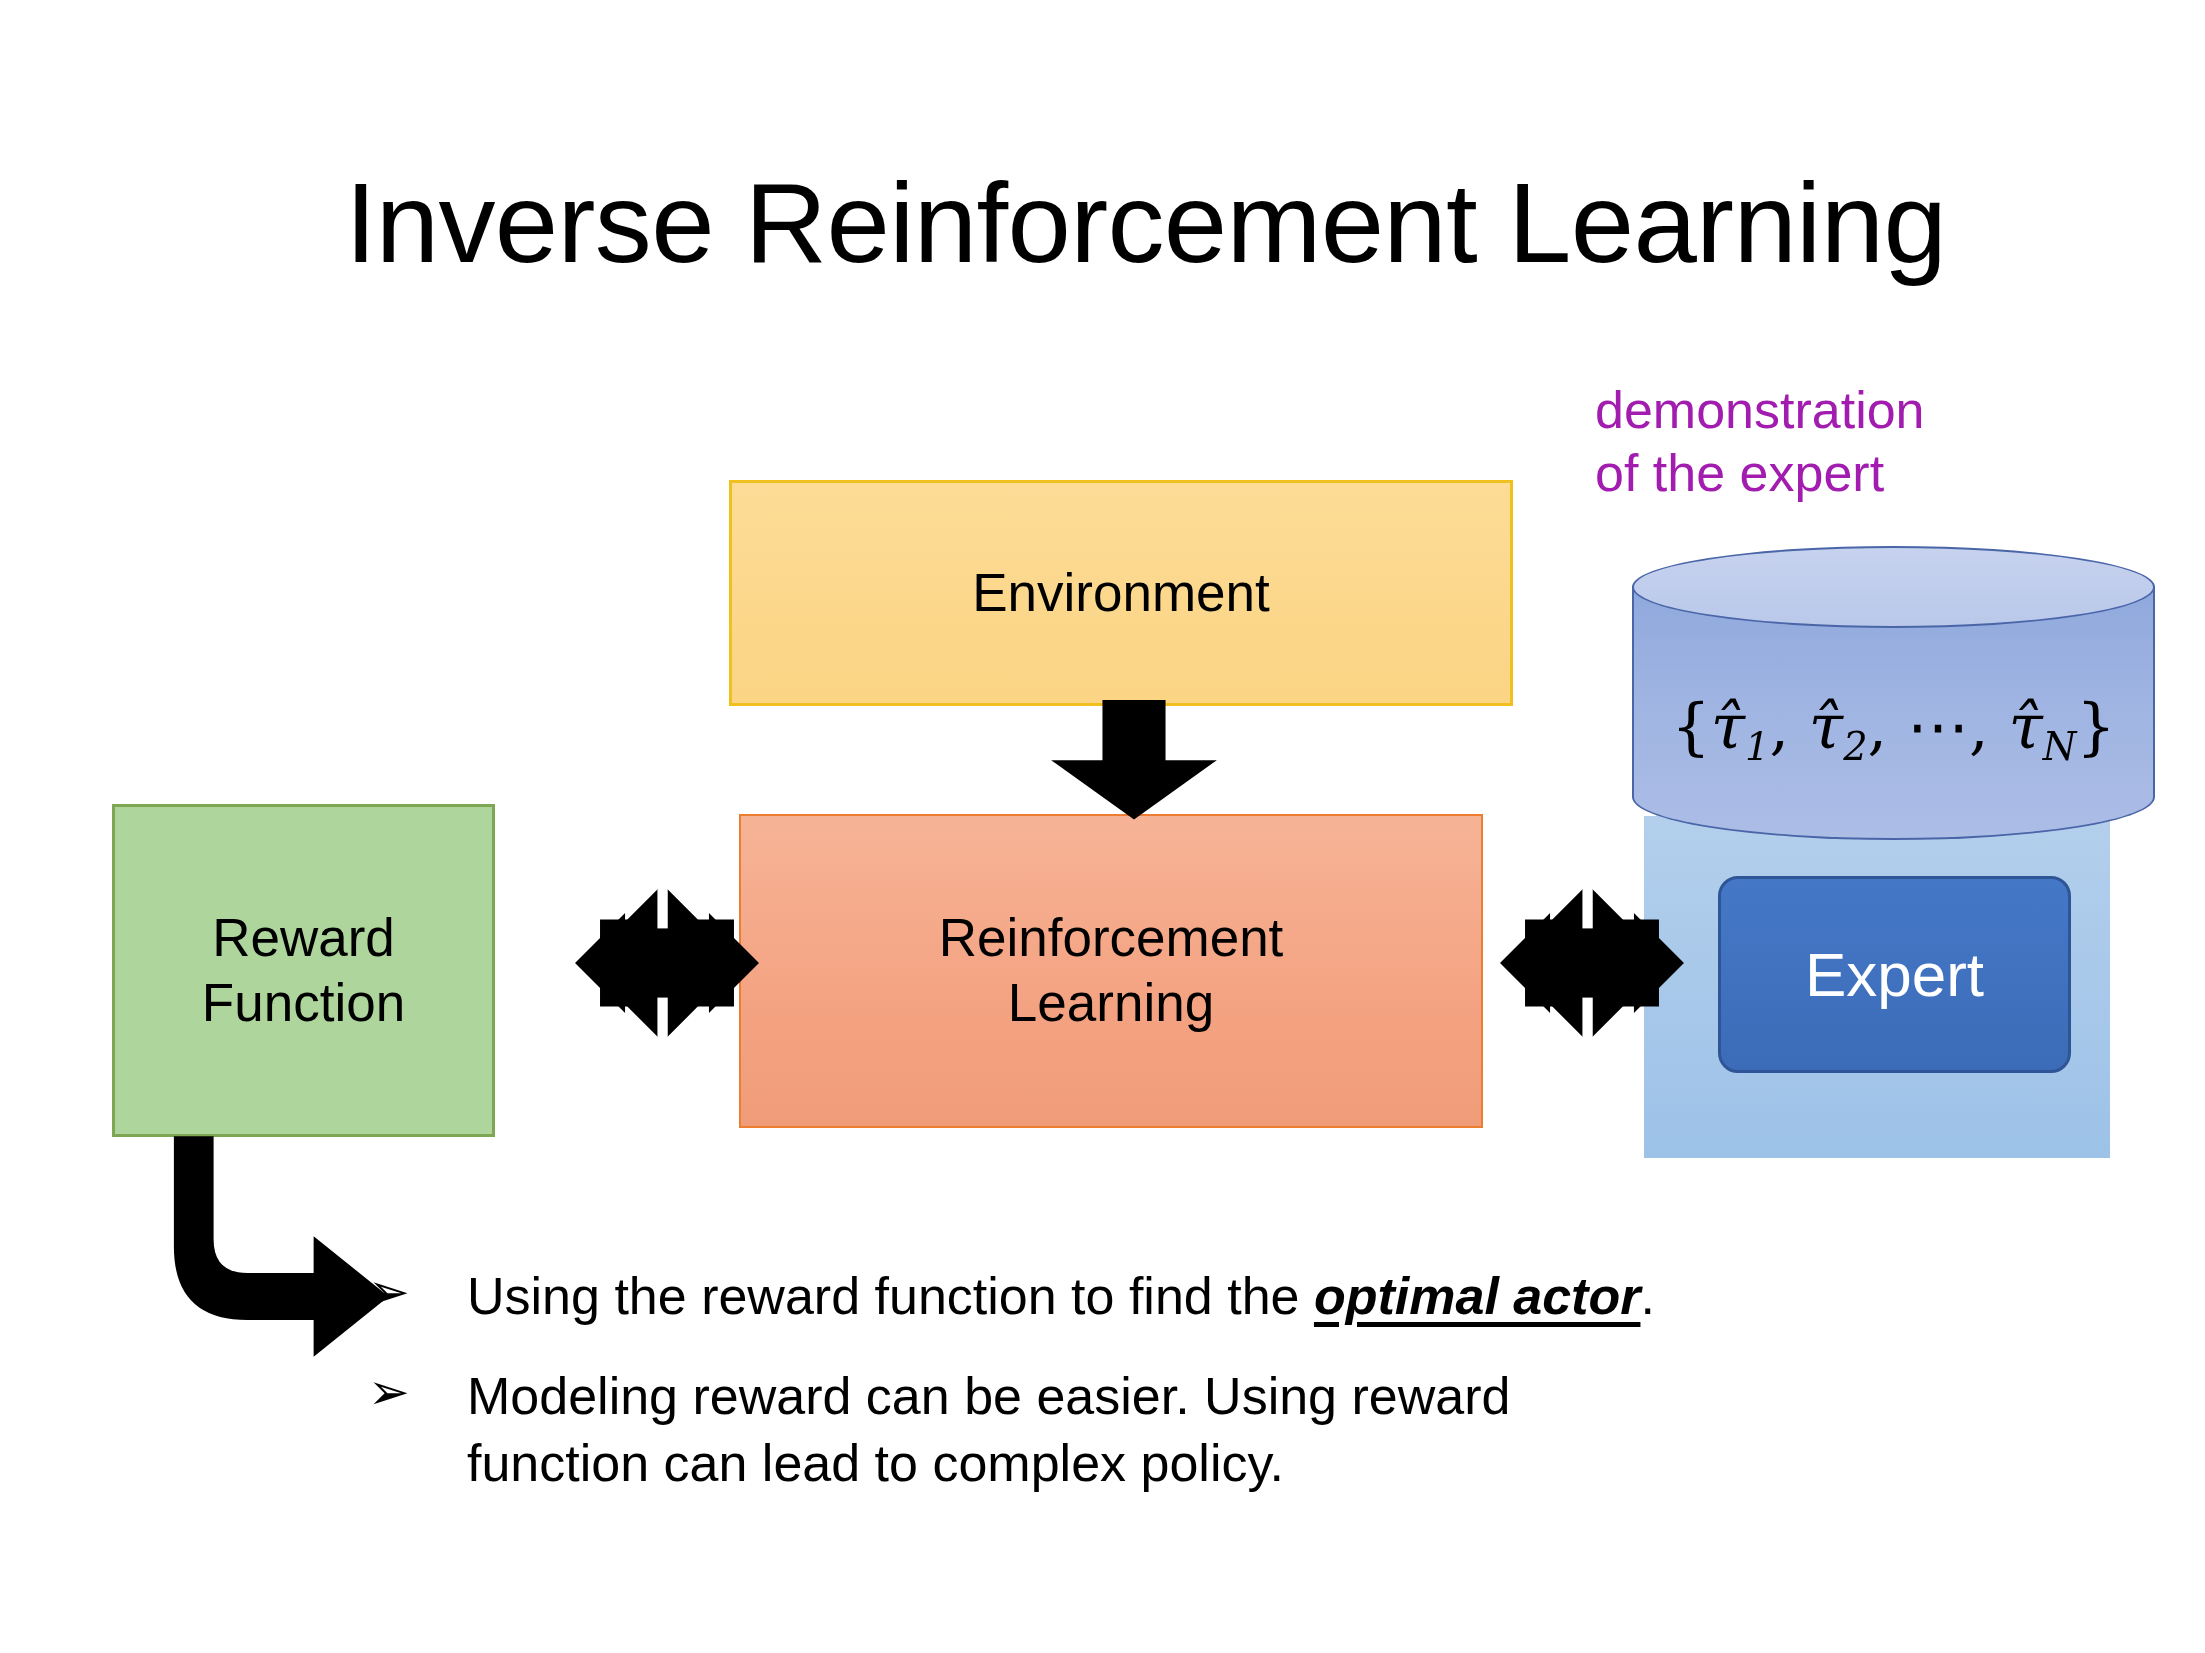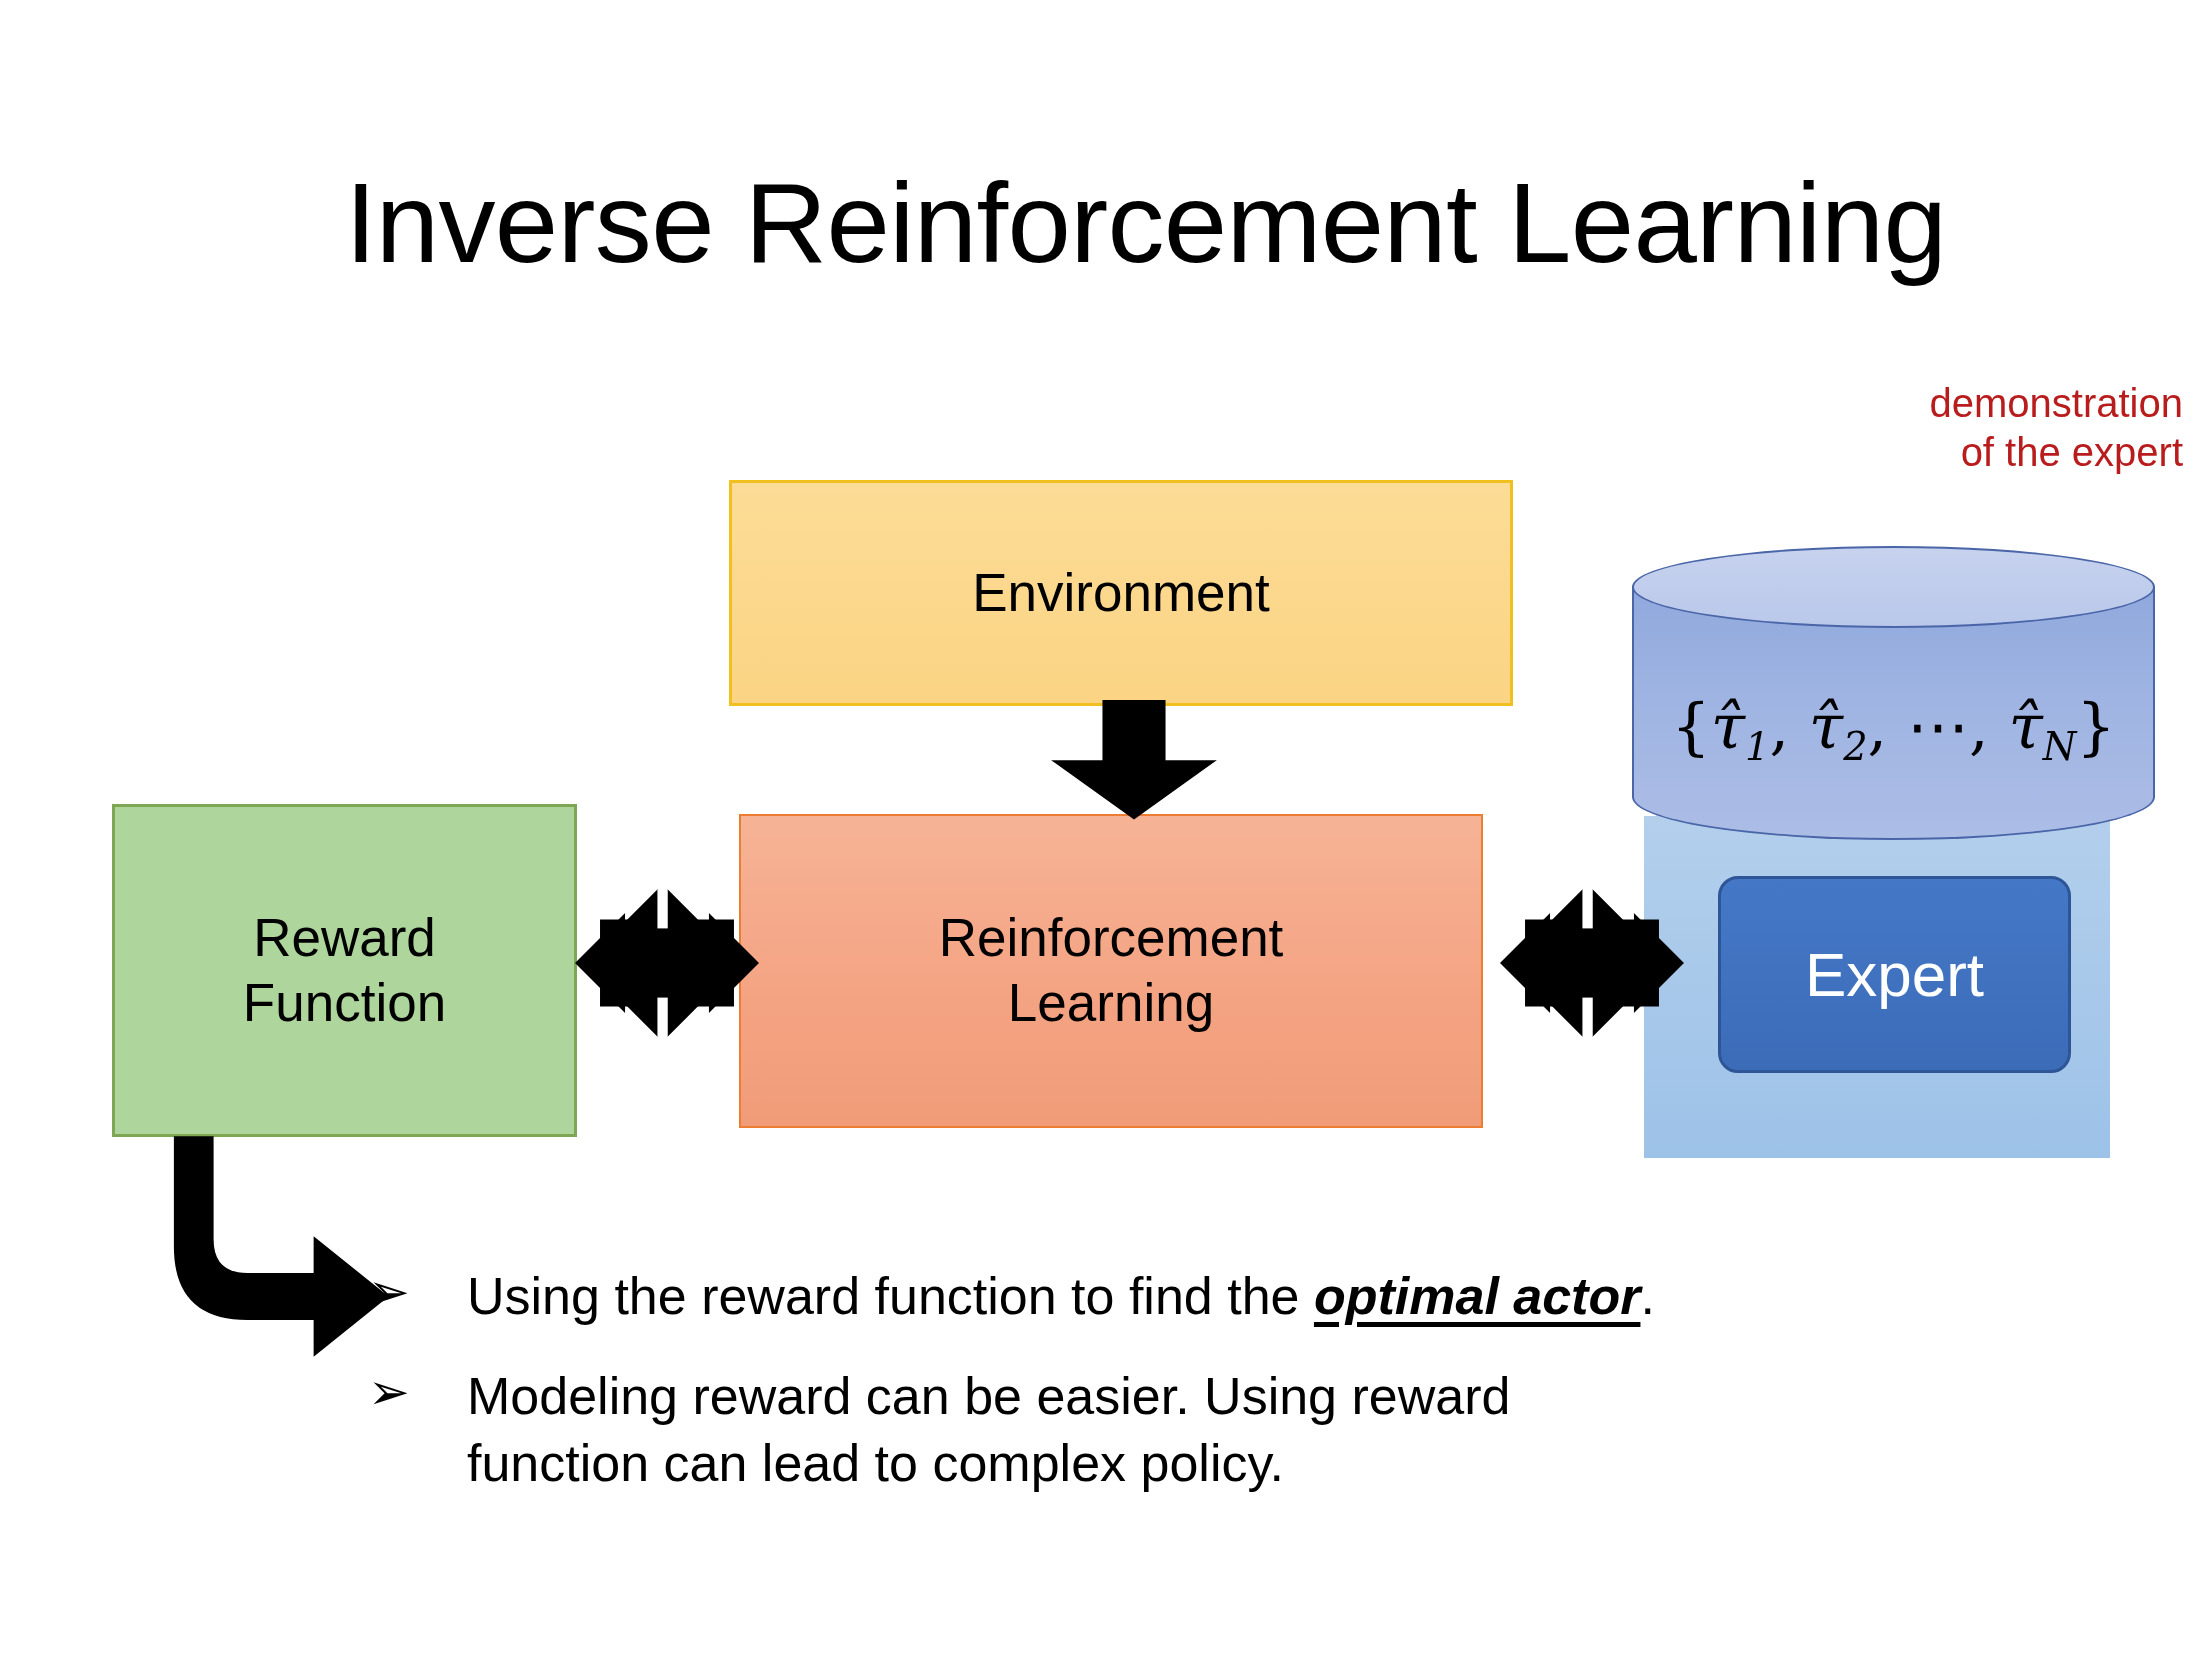--- a/index.html
+++ b/index.html
@@ -76,21 +76,21 @@
     height: 314px;
     background: linear-gradient(180deg, #F6B396 0%, #F4A382 60%, #F09C79 100%);
     border: 2.9px solid #ED7D31;
     font-size: 53px;
   }
 
   
   #box-reward {
     left: 112px;
     top: 804px;
-    width: 465px;
+    width: 383px;
     height: 333px;
     background: #AED59B;
     border: 3.7px solid #7FA653;
     font-size: 53px;
   }
 
   
   #expert-panel {
     position: absolute;
     left: 1644px;
@@ -162,24 +162,24 @@
     vertical-align: -0.30em;
     font-style: italic;
   }
 
   
   #demo-caption {
     position: absolute;
     left: 1595px;
     top: 379px;
     width: 588px;
-    text-align: right;
-    font-size: 40px;
+    text-align: left;
+    font-size: 52px;
     line-height: 1.22;
-    color: #b91c1c;
+    color: #a21caf;
   }
 
   
   .arrow {
     position: absolute;
     pointer-events: none;
   }
 
   
   #bullets {

